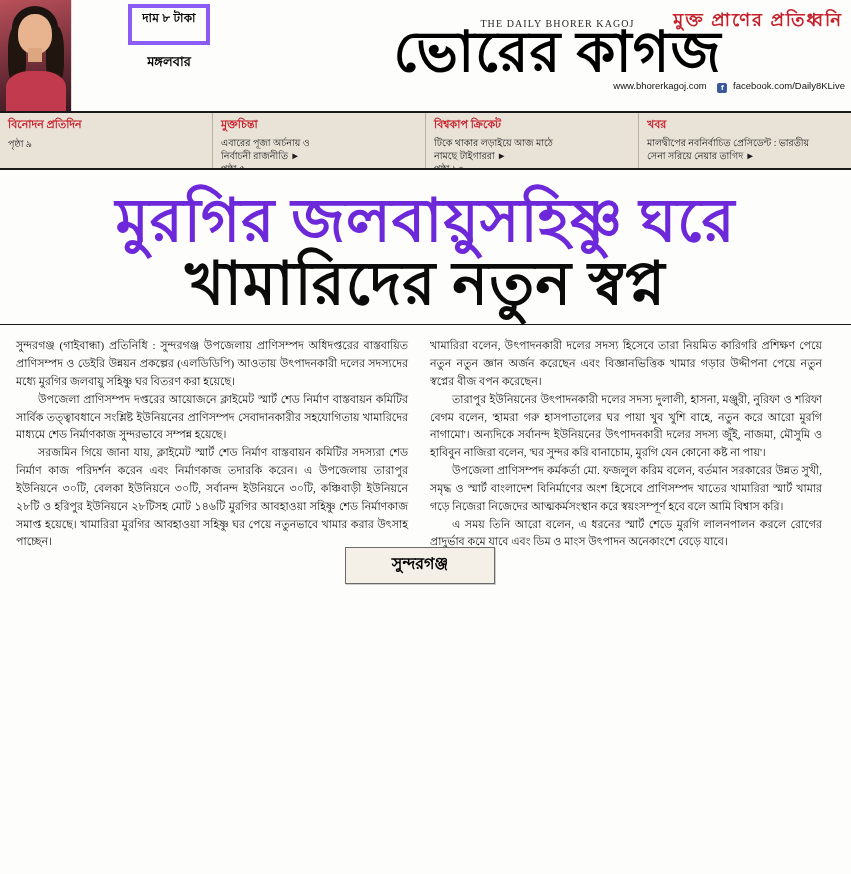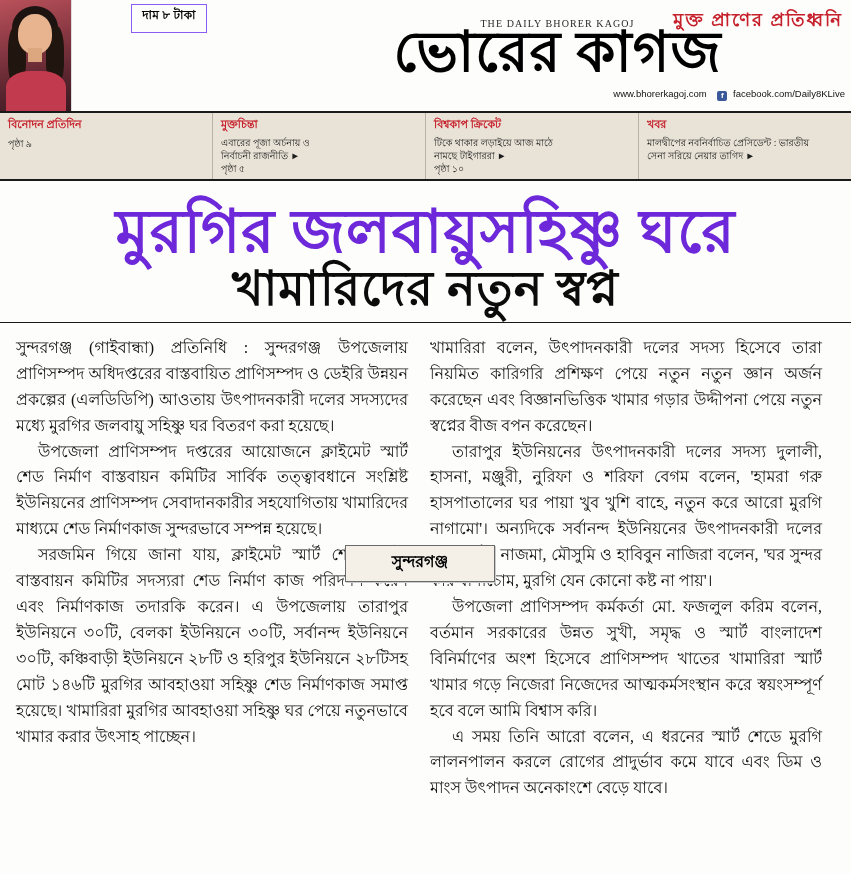--- a/index.html
+++ b/index.html
@@ -76,23 +76,23 @@
 
   .mh-left {
     width: 192px;
     min-width: 192px;
     padding: 2px 4px 2px 6px;
     text-align: center;
     font-family: "Liberation Serif", serif;
   }
   .price-box {
     display: inline-block;
-    border: 1px solid #8b5cf6;
+    border: 4px solid #8b5cf6;
     font-size: 12px;
-    padding: 1px 10px 6px 10px;
+    padding: 1px 10px 12px 10px;
     margin-top: 2px;
     font-weight: bold;
     letter-spacing: .2px;
   }
   .mh-day {
     font-size: 13px;
     font-weight: bold;
     margin-top: 7px;
   }
   .mh-dates {
@@ -132,21 +132,21 @@
     font-size: 56px;
     line-height: 1;
     font-weight: bold;
     font-family: "Liberation Serif", serif;
     letter-spacing: 1px;
     color: #000;
     white-space: nowrap;
   }
   .mh-web {
     position: absolute;
-    right: 6px; bottom: 10px;
+    right: 6px; bottom: 18px;
     font-size: 9.5px;
     color: #111;
     margin-top: 32px;
   }
   .mh-web .fb {
     display: inline-block;
     width: 10px; height: 10px;
     background: #3b5998;
     color: #fff;
     font-size: 8px;
@@ -154,21 +154,21 @@
     line-height: 10px;
     border-radius: 2px;
     margin: 0 3px 0 8px;
     vertical-align: -1px;
     font-weight: bold;
   }
 
   
   .teaserbar {
     display: flex;
-    height: 68px;
+    height: 57px;
     background: #e9e3d7;
     border-bottom: 2px solid #1a1a1a;
   }
   .teaser {
     flex: 1;
     padding: 3px 6px 2px 8px;
     border-right: 1px solid #b9b1a1;
     font-family: "Liberation Serif", serif;
     overflow: hidden;
   }
@@ -199,39 +199,39 @@
   .headline .l1 {
     font-family: "Liberation Serif", serif;
     font-size: 60px;
     font-weight: bold;
     line-height: 1.12;
     color: #6d28d9;
     letter-spacing: 1px;
   }
   .headline .l2 {
     font-family: "Liberation Serif", serif;
-    font-size: 48px;
+    font-size: 60px;
     font-weight: bold;
     line-height: 1.12;
     color: #0b0b0b;
     letter-spacing: 1px;
     margin-top: -4px;
   }
 
   
   .article {
     display: flex;
     padding: 12px 16px 8px 16px;
     gap: 22px;
     position: relative;
   }
   .col {
     width: 392px;
     font-family: "Liberation Serif", serif;
-    font-size: 16px;
+    font-size: 11px;
     line-height: 1.62;
     text-align: justify;
     color: #111;
     position: relative;
   }
   .col p { margin: 0 0 0 0; }
   .col p + p { text-indent: 22px; }
 
   .dateline-tag {
     display: block;
@@ -257,20 +257,21 @@
       <div class="hair"></div>
       <div class="hair2"></div>
       <div class="hair3"></div>
       <div class="face"></div>
       <div class="neck"></div>
       <div class="body"></div>
     </div>
 
     <div class="mh-left">
       <div class="price-box">দাম ৮ টাকা</div>
+      <div class="mh-day">মঙ্গলবার</div>
     </div>
 
     <div class="mh-center">
       <div class="mh-eyebrow">THE DAILY BHORER KAGOJ</div>
       <div class="mh-tagline">মুক্ত প্রাণের প্রতিধ্বনি</div>
       <div class="mh-title">ভোরের কাগজ</div>
       <div class="mh-web">
         <span>www.bhorerkagoj.com</span>
         <span class="fb">f</span>
         <span>facebook.com/Daily8KLive</span>

